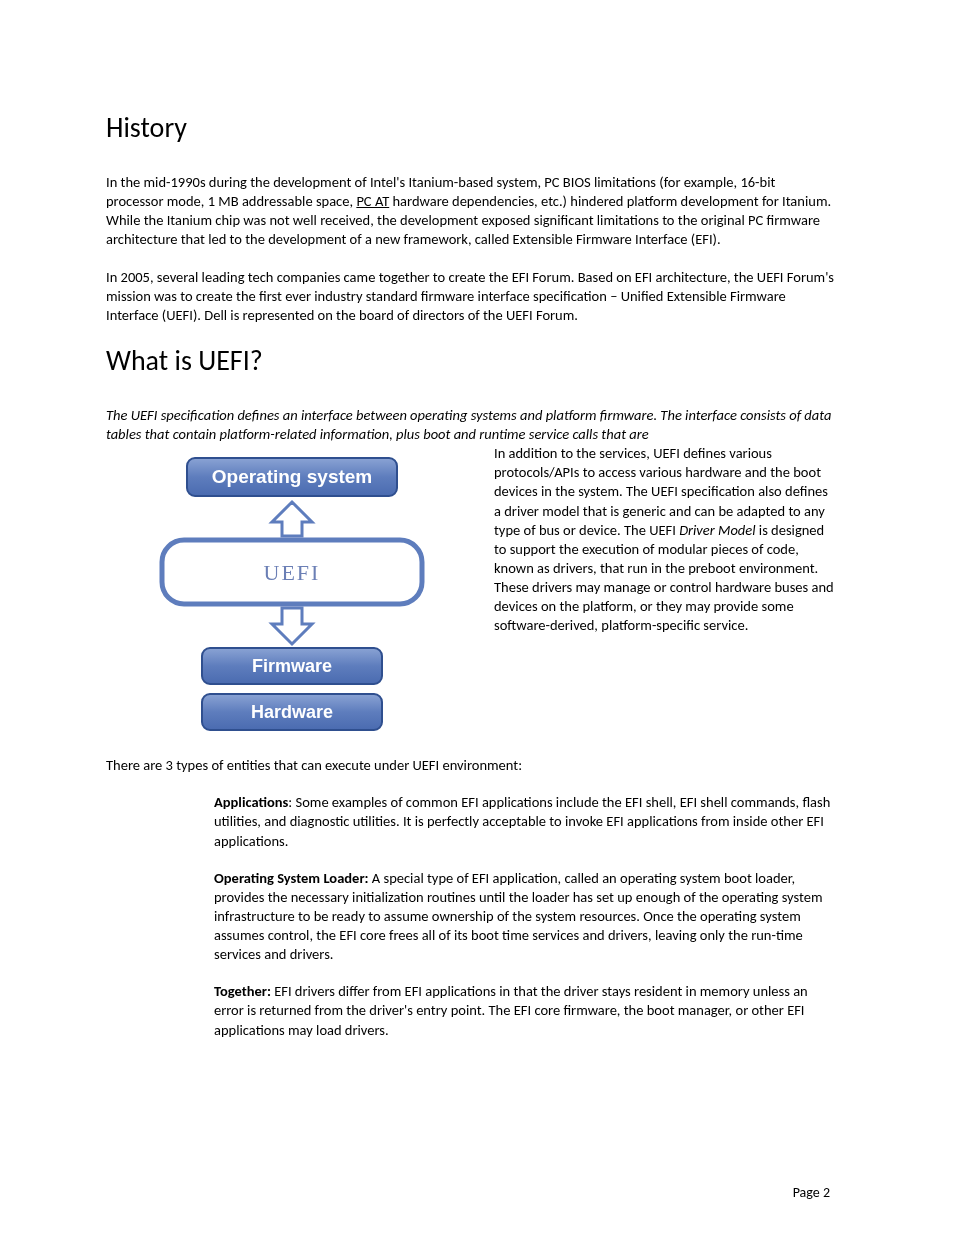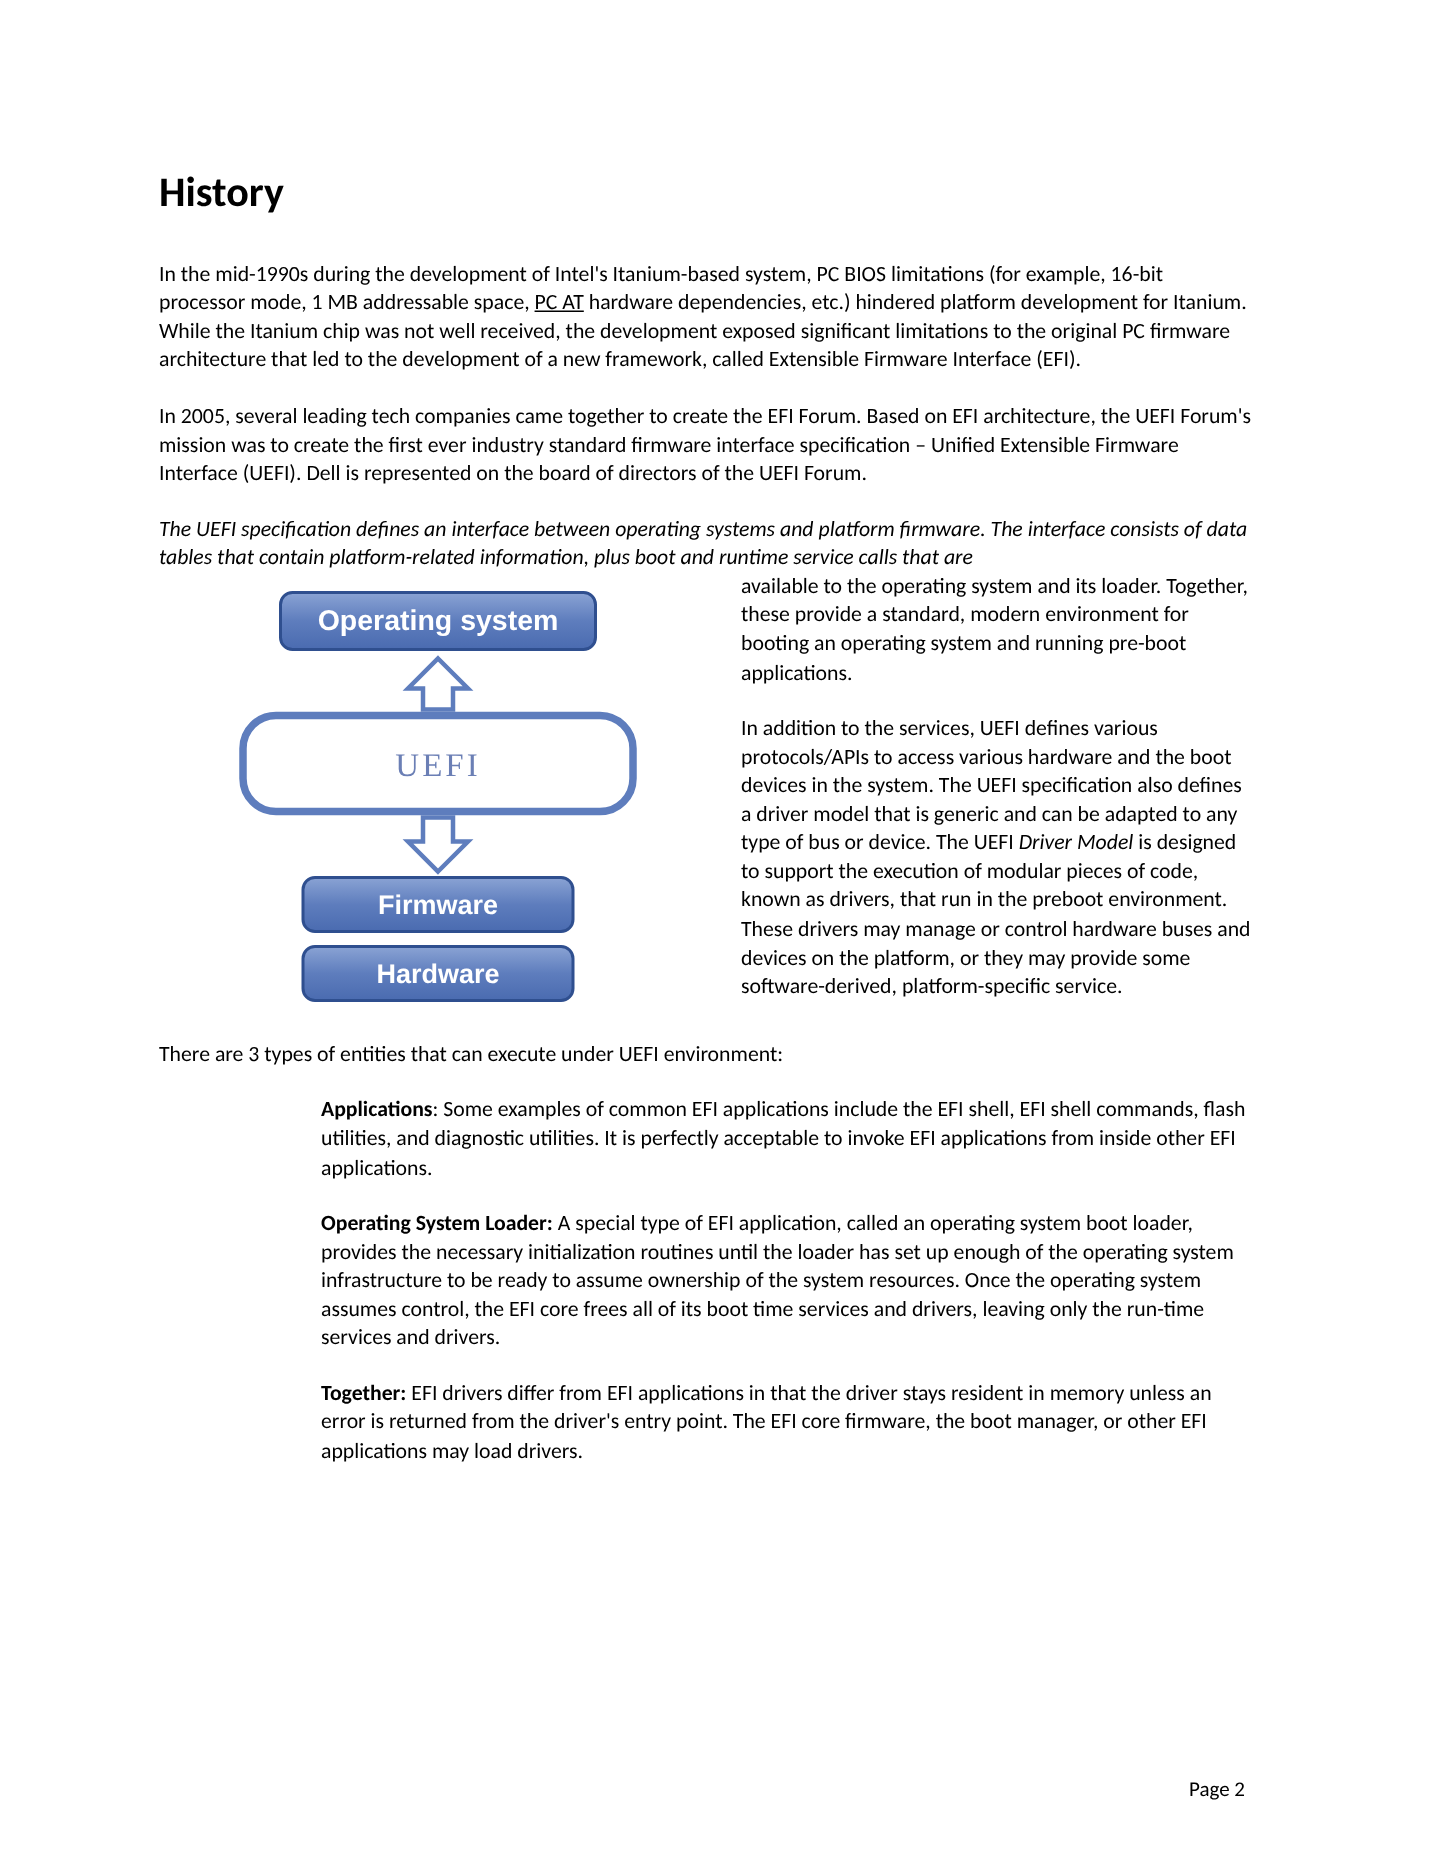--- a/index.html
+++ b/index.html
@@ -11,21 +11,21 @@
     width: 954px;
   }
   .page {
     padding: 110px 106px 40px 106px;
     box-sizing: border-box;
     position: relative;
     min-height: 1235px;
   }
   h1 {
     font-size: 28px;
-    font-weight: bold;
+    font-weight: normal;
     margin: 0 0 28px 0;
   }
   p {
     font-size: 14.5px;
     line-height: 1.32;
     margin: 0 13px 18px 0;
   }
   .indent {
     margin-left: 108px;
   }
@@ -53,20 +53,21 @@
 <div class="page">
 
   <h1>History</h1>
 
   <p>
     <span>In the mid-1990s during the development of Intel's Itanium-based system, PC BIOS limitations (for example, 16-bit processor mode, 1 MB addressable space, </span><a href="#" class="underline">PC AT</a><span> hardware dependencies, etc.) hindered platform development for Itanium.  While the Itanium chip was not well received, the development exposed significant limitations to the original PC firmware architecture that led to the development of a new framework, called Extensible Firmware Interface (EFI).</span>
   </p>
 
   <p>In 2005, several leading tech companies came together to create the EFI Forum. Based on EFI architecture, the UEFI Forum's mission was to create the first ever industry standard firmware interface specification – Unified Extensible Firmware Interface (UEFI).  Dell is represented on the board of directors of the UEFI Forum.</p>
 
+  <h1>What is UEFI?</h1>
 
   <p style="margin-bottom:0;font-style:italic;">
     <span>The UEFI specification defines an interface between operating systems and platform firmware. The interface consists of data tables that contain platform-related information, plus boot and runtime service calls that are </span>
   </p>
 
   <div class="figure-wrap">
     <svg width="300" height="300" viewBox="0 0 300 300">
       <defs>
         <linearGradient id="gBlue" x1="0" y1="0" x2="0" y2="1">
           <stop offset="0%" stop-color="#8aa3d4"></stop>
@@ -86,21 +87,20 @@
       <path d="M150 196 L170 176 L160 176 L160 160 L140 160 L140 176 L130 176 Z" fill="#fff" stroke="#5e7dbd" stroke-width="3"></path>
 
       <rect x="60" y="200" width="180" height="36" rx="8" ry="8" fill="url(#gBlue)" stroke="#2f4f8f" stroke-width="2"></rect>
       <text x="150" y="224" text-anchor="middle" fill="#fff" font-size="18" font-weight="bold" font-family="Arial">Firmware</text>
 
       <rect x="60" y="246" width="180" height="36" rx="8" ry="8" fill="url(#gBlue)" stroke="#2f4f8f" stroke-width="2"></rect>
       <text x="150" y="270" text-anchor="middle" fill="#fff" font-size="18" font-weight="bold" font-family="Arial">Hardware</text>
     </svg>
   </div>
 
-  <p>available to the operating system and its loader. Together, these provide a standard, modern environment for booting an operating system and running pre-boot applications.</p>
 
   <p>
     <span>In addition to the services, UEFI defines various protocols/APIs to access various hardware and the boot devices in the system. The UEFI specification also defines a driver model that is generic and can be adapted to any type of bus or device.  The UEFI </span><span class="italic">Driver Model</span><span> is designed to support the execution of modular pieces of code, known as drivers, that run in the preboot environment. These drivers may manage or control hardware buses and devices on the platform, or they may provide some software-derived, platform-specific service.</span>
   </p>
 
   <div class="clear"></div>
 
   <p>There are 3 types of entities that can execute under UEFI environment:</p>
 
   <p class="indent">

